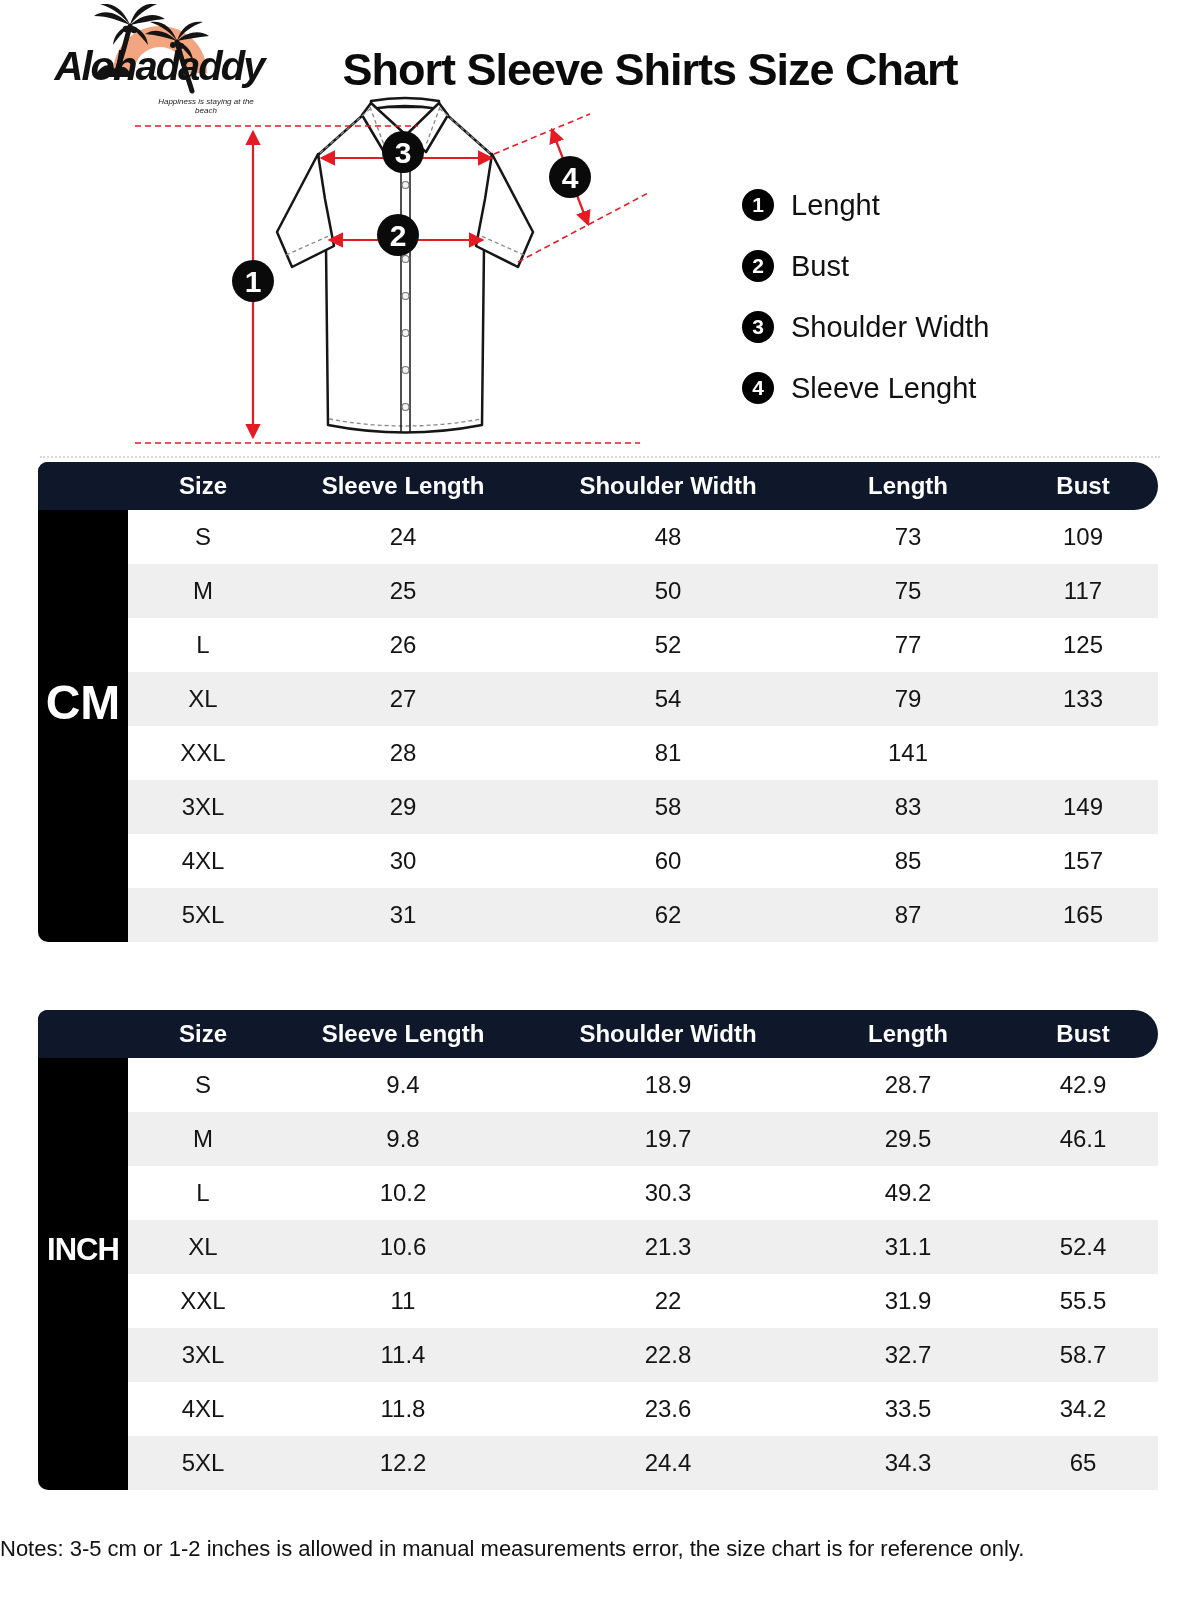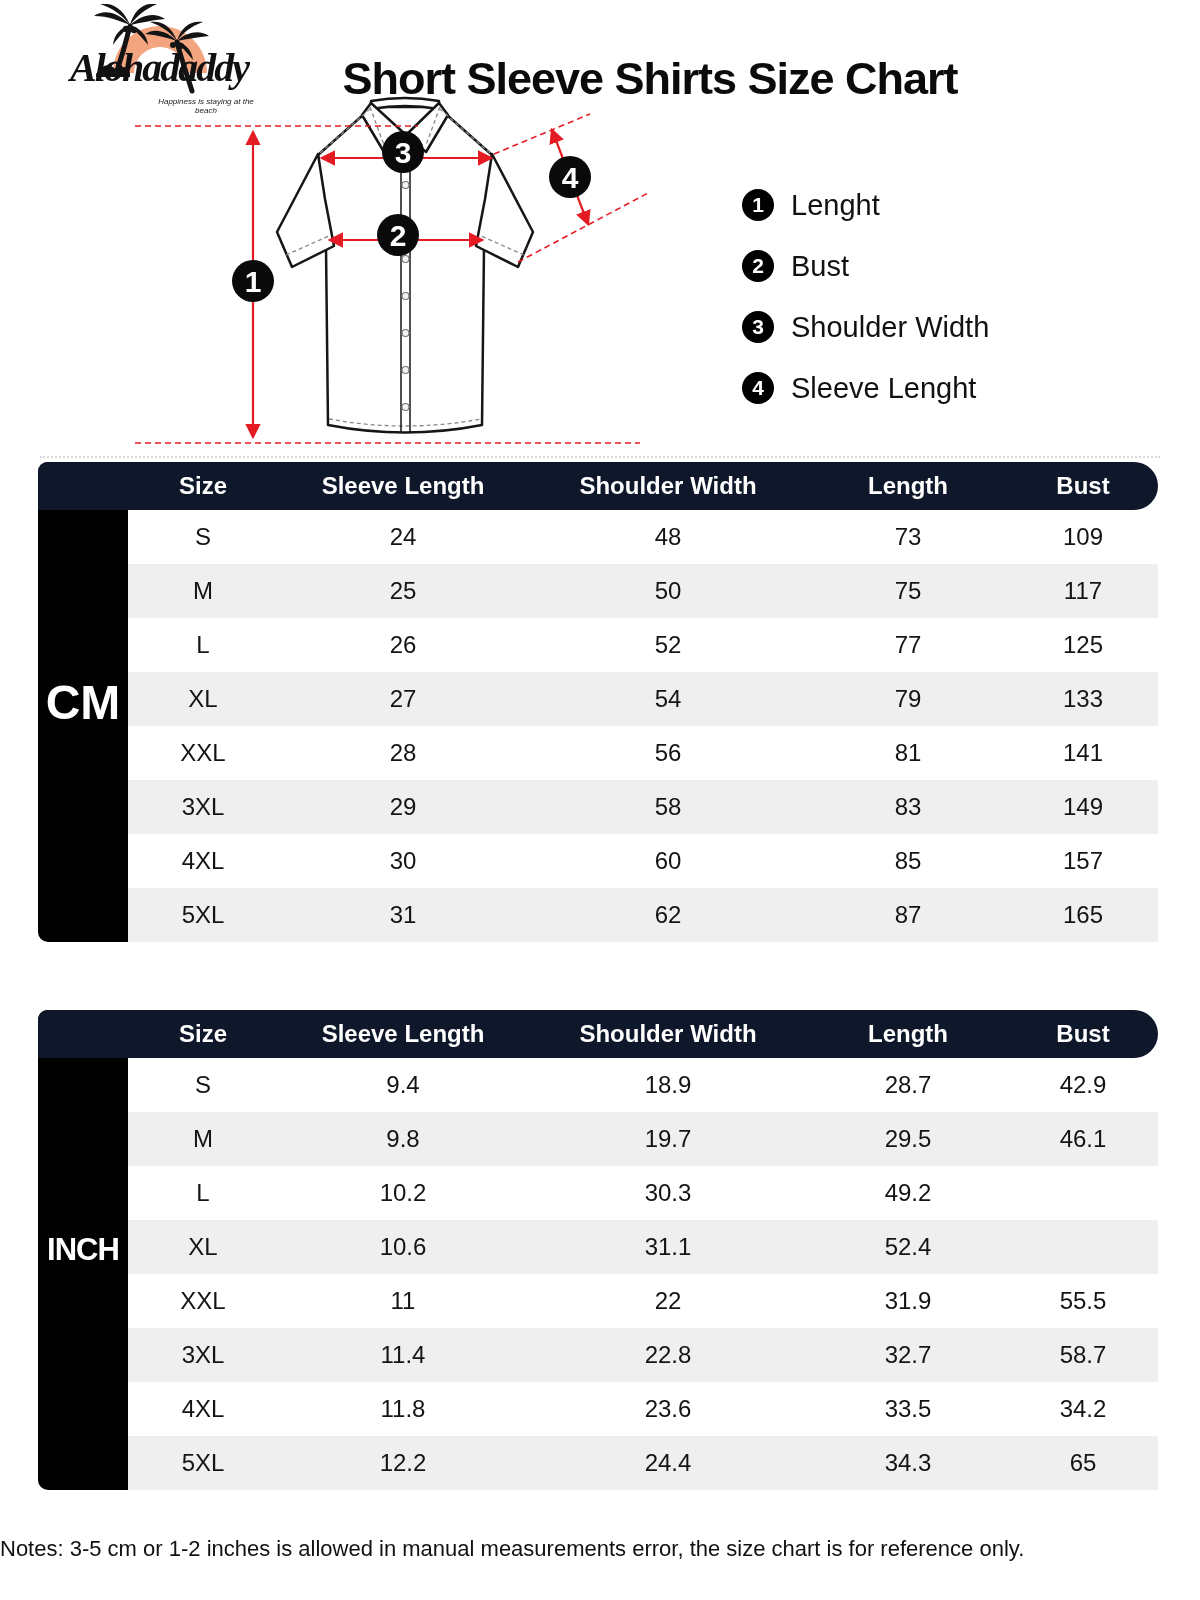--- a/index.html
+++ b/index.html
@@ -5,31 +5,31 @@
   * { margin:0; padding:0; box-sizing:border-box; }
   html,body { background:#fff; }
   body { width:1200px; height:1600px; font-family:"Liberation Sans", sans-serif; position:relative; overflow:hidden; }
 
   .abs { position:absolute; }
 
   
   .logo-art { left:80px; top:4px; width:200px; height:105px; }
   .brand-name {
     left:34px; top:44px; width:250px; text-align:center;
-    font-family:Liberation Serif, serif; font-style:italic; font-weight:bold;
+    font-family:Liberation Sans, sans-serif; font-style:italic; font-weight:bold;
     font-size:40px; letter-spacing:-2px; color:#111; white-space:nowrap;
   }
   .brand-tagline {
     left:156px; top:97px; width:100px; text-align:center;
     font-style:italic; font-size:8px; color:#222;
   }
 
   
   .page-title {
-    left:240px; top:53px; width:820px; text-align:center;
+    left:240px; top:44px; width:820px; text-align:center;
     font-size:45px; font-weight:bold; letter-spacing:-1px; color:#0b0b0b;
     white-space:nowrap;
   }
 
   
   .diagram { left:120px; top:95px; width:560px; height:365px; }
 
   
   .legend { left:742px; top:188px; display:flex; flex-direction:column; gap:27px; }
   .legend-item { display:flex; align-items:center; height:34px; }
@@ -247,21 +247,20 @@
         <div>XL</div>
         <div>27</div>
         <div>54</div>
         <div>79</div>
         <div>133</div>
       </div>
 
       <div class="t-row">
         <div>XXL</div>
         <div>28</div>
-        <div>56</div>
         <div>81</div>
         <div>141</div>
       </div>
 
       <div class="t-row">
         <div>3XL</div>
         <div>29</div>
         <div>58</div>
         <div>83</div>
         <div>149</div>
@@ -322,20 +321,21 @@
       <div class="t-row">
         <div>L</div>
         <div>10.2</div>
         <div>30.3</div>
         <div>49.2</div>
       </div>
 
       <div class="t-row">
         <div>XL</div>
         <div>10.6</div>
+        <div>21.3</div>
         <div>31.1</div>
         <div>52.4</div>
       </div>
 
       <div class="t-row">
         <div>XXL</div>
         <div>11</div>
         <div>22</div>
         <div>31.9</div>
         <div>55.5</div>

